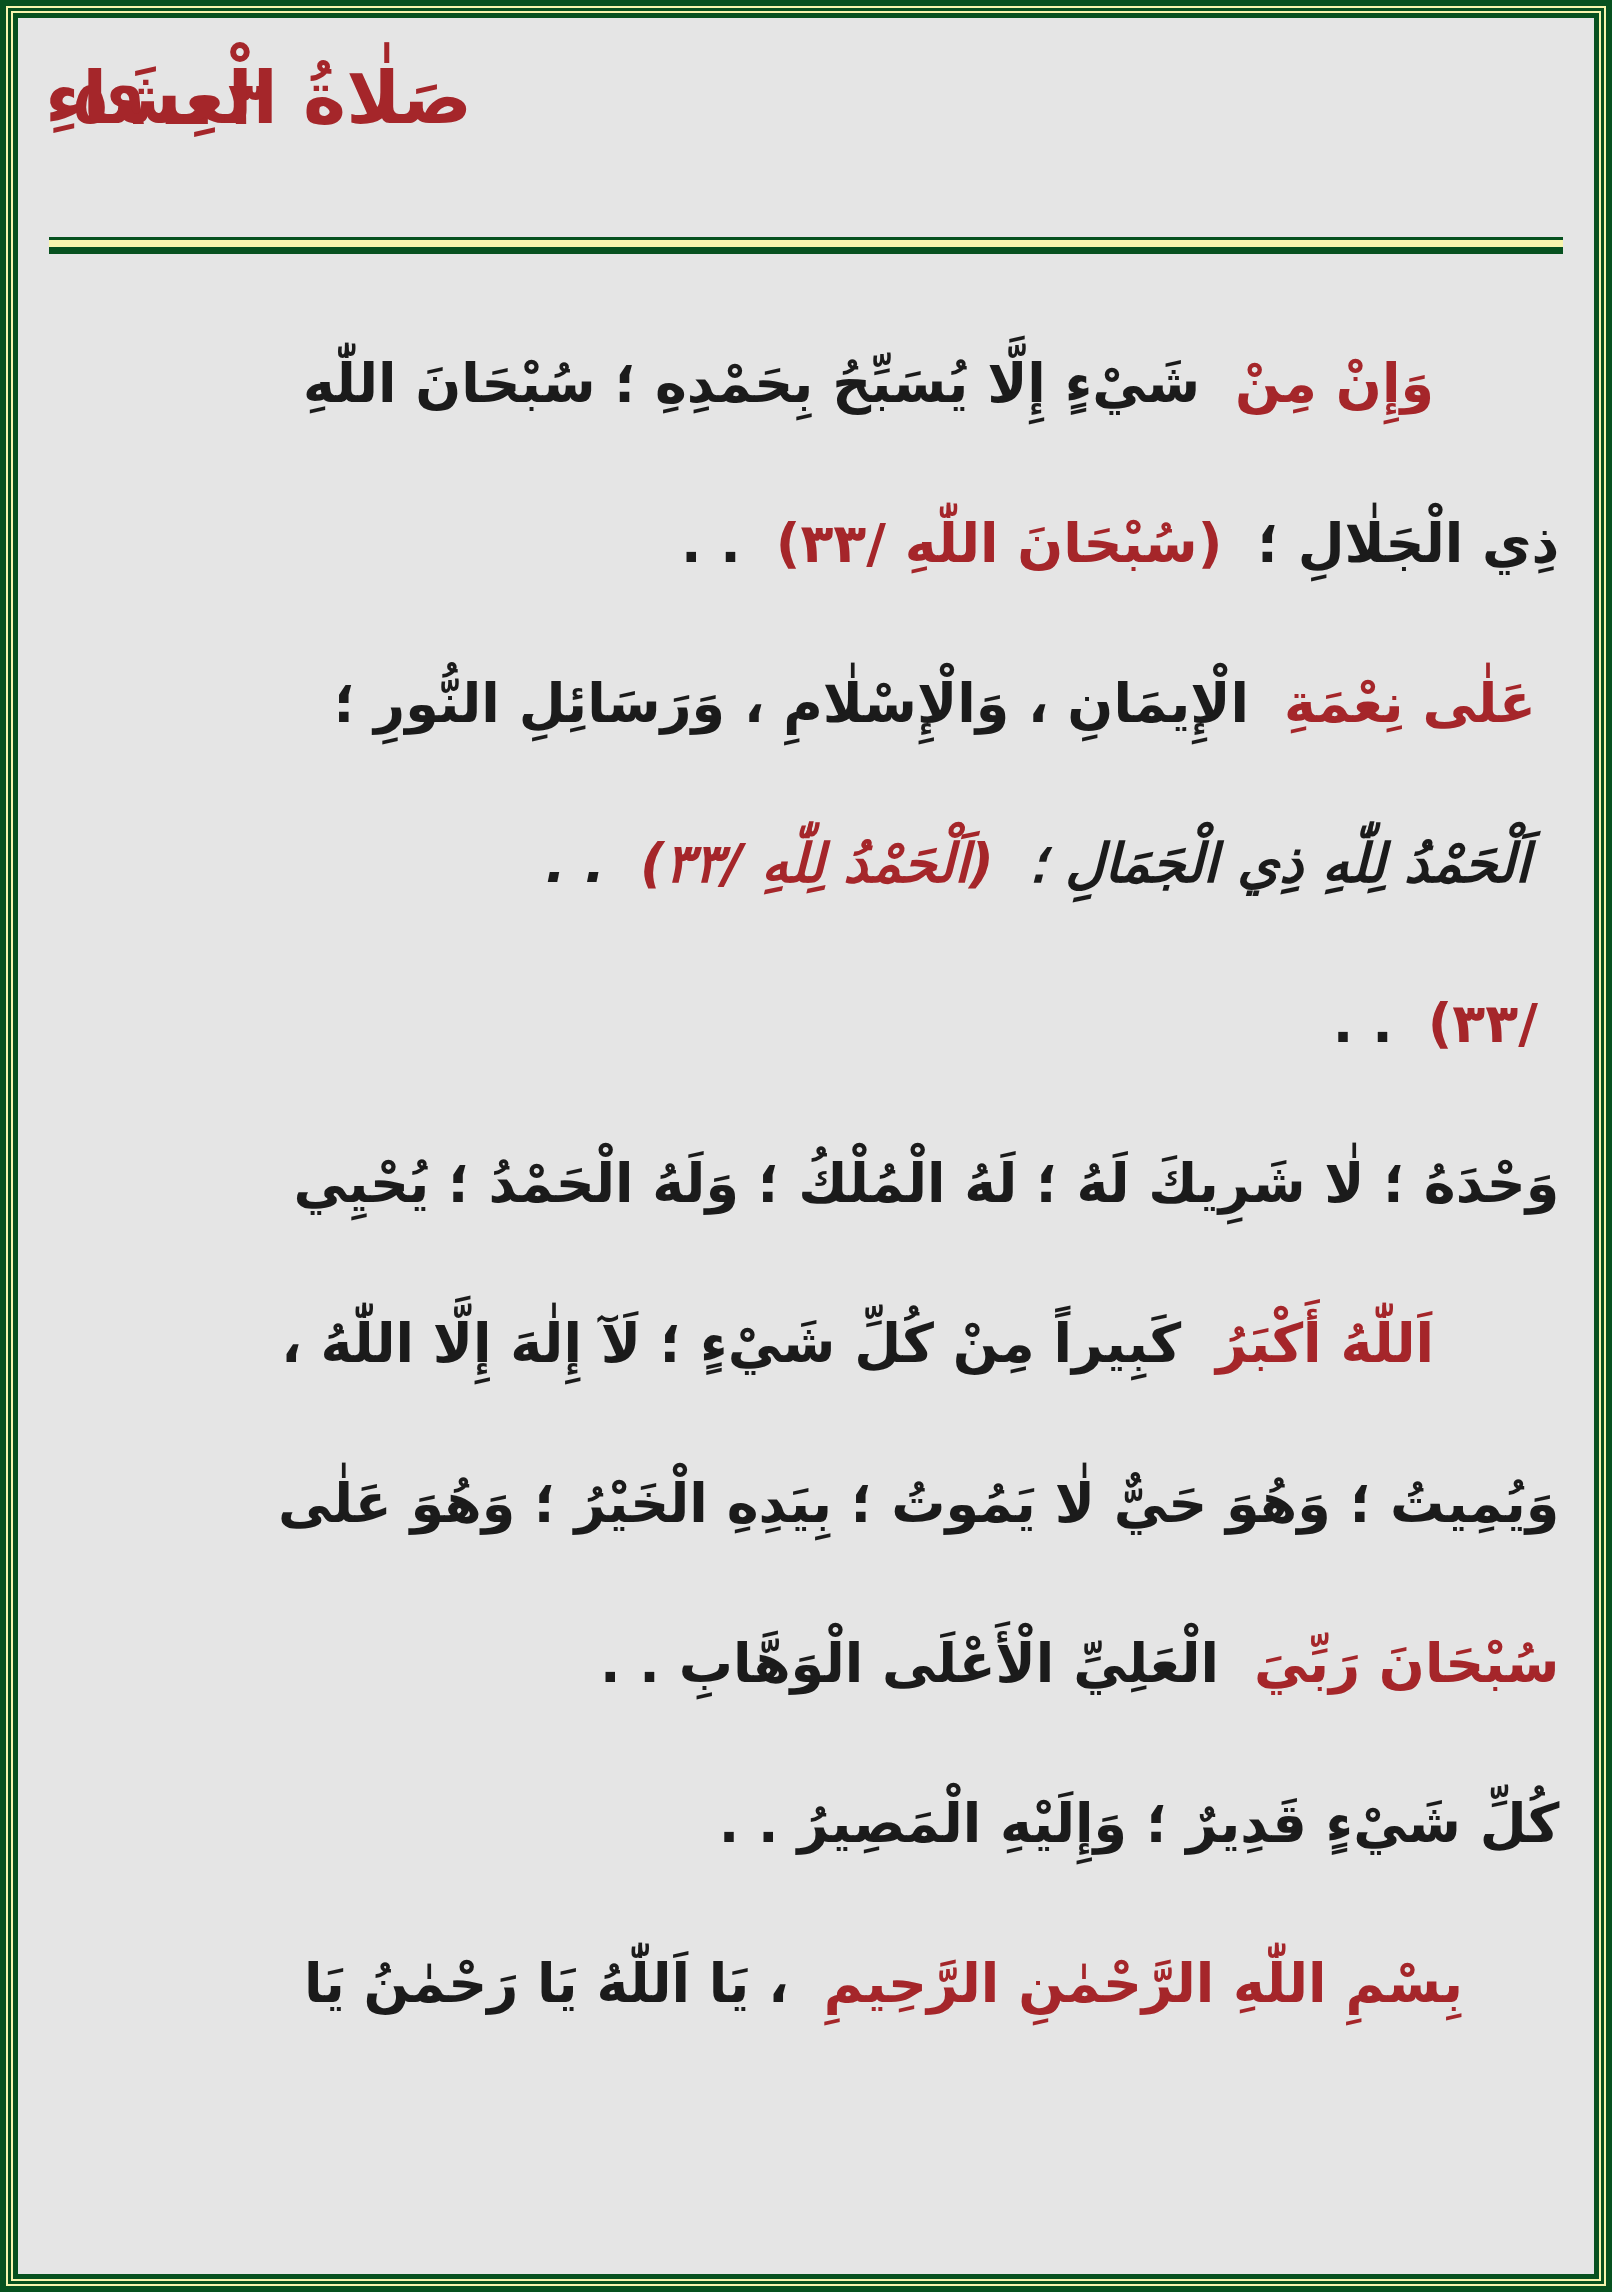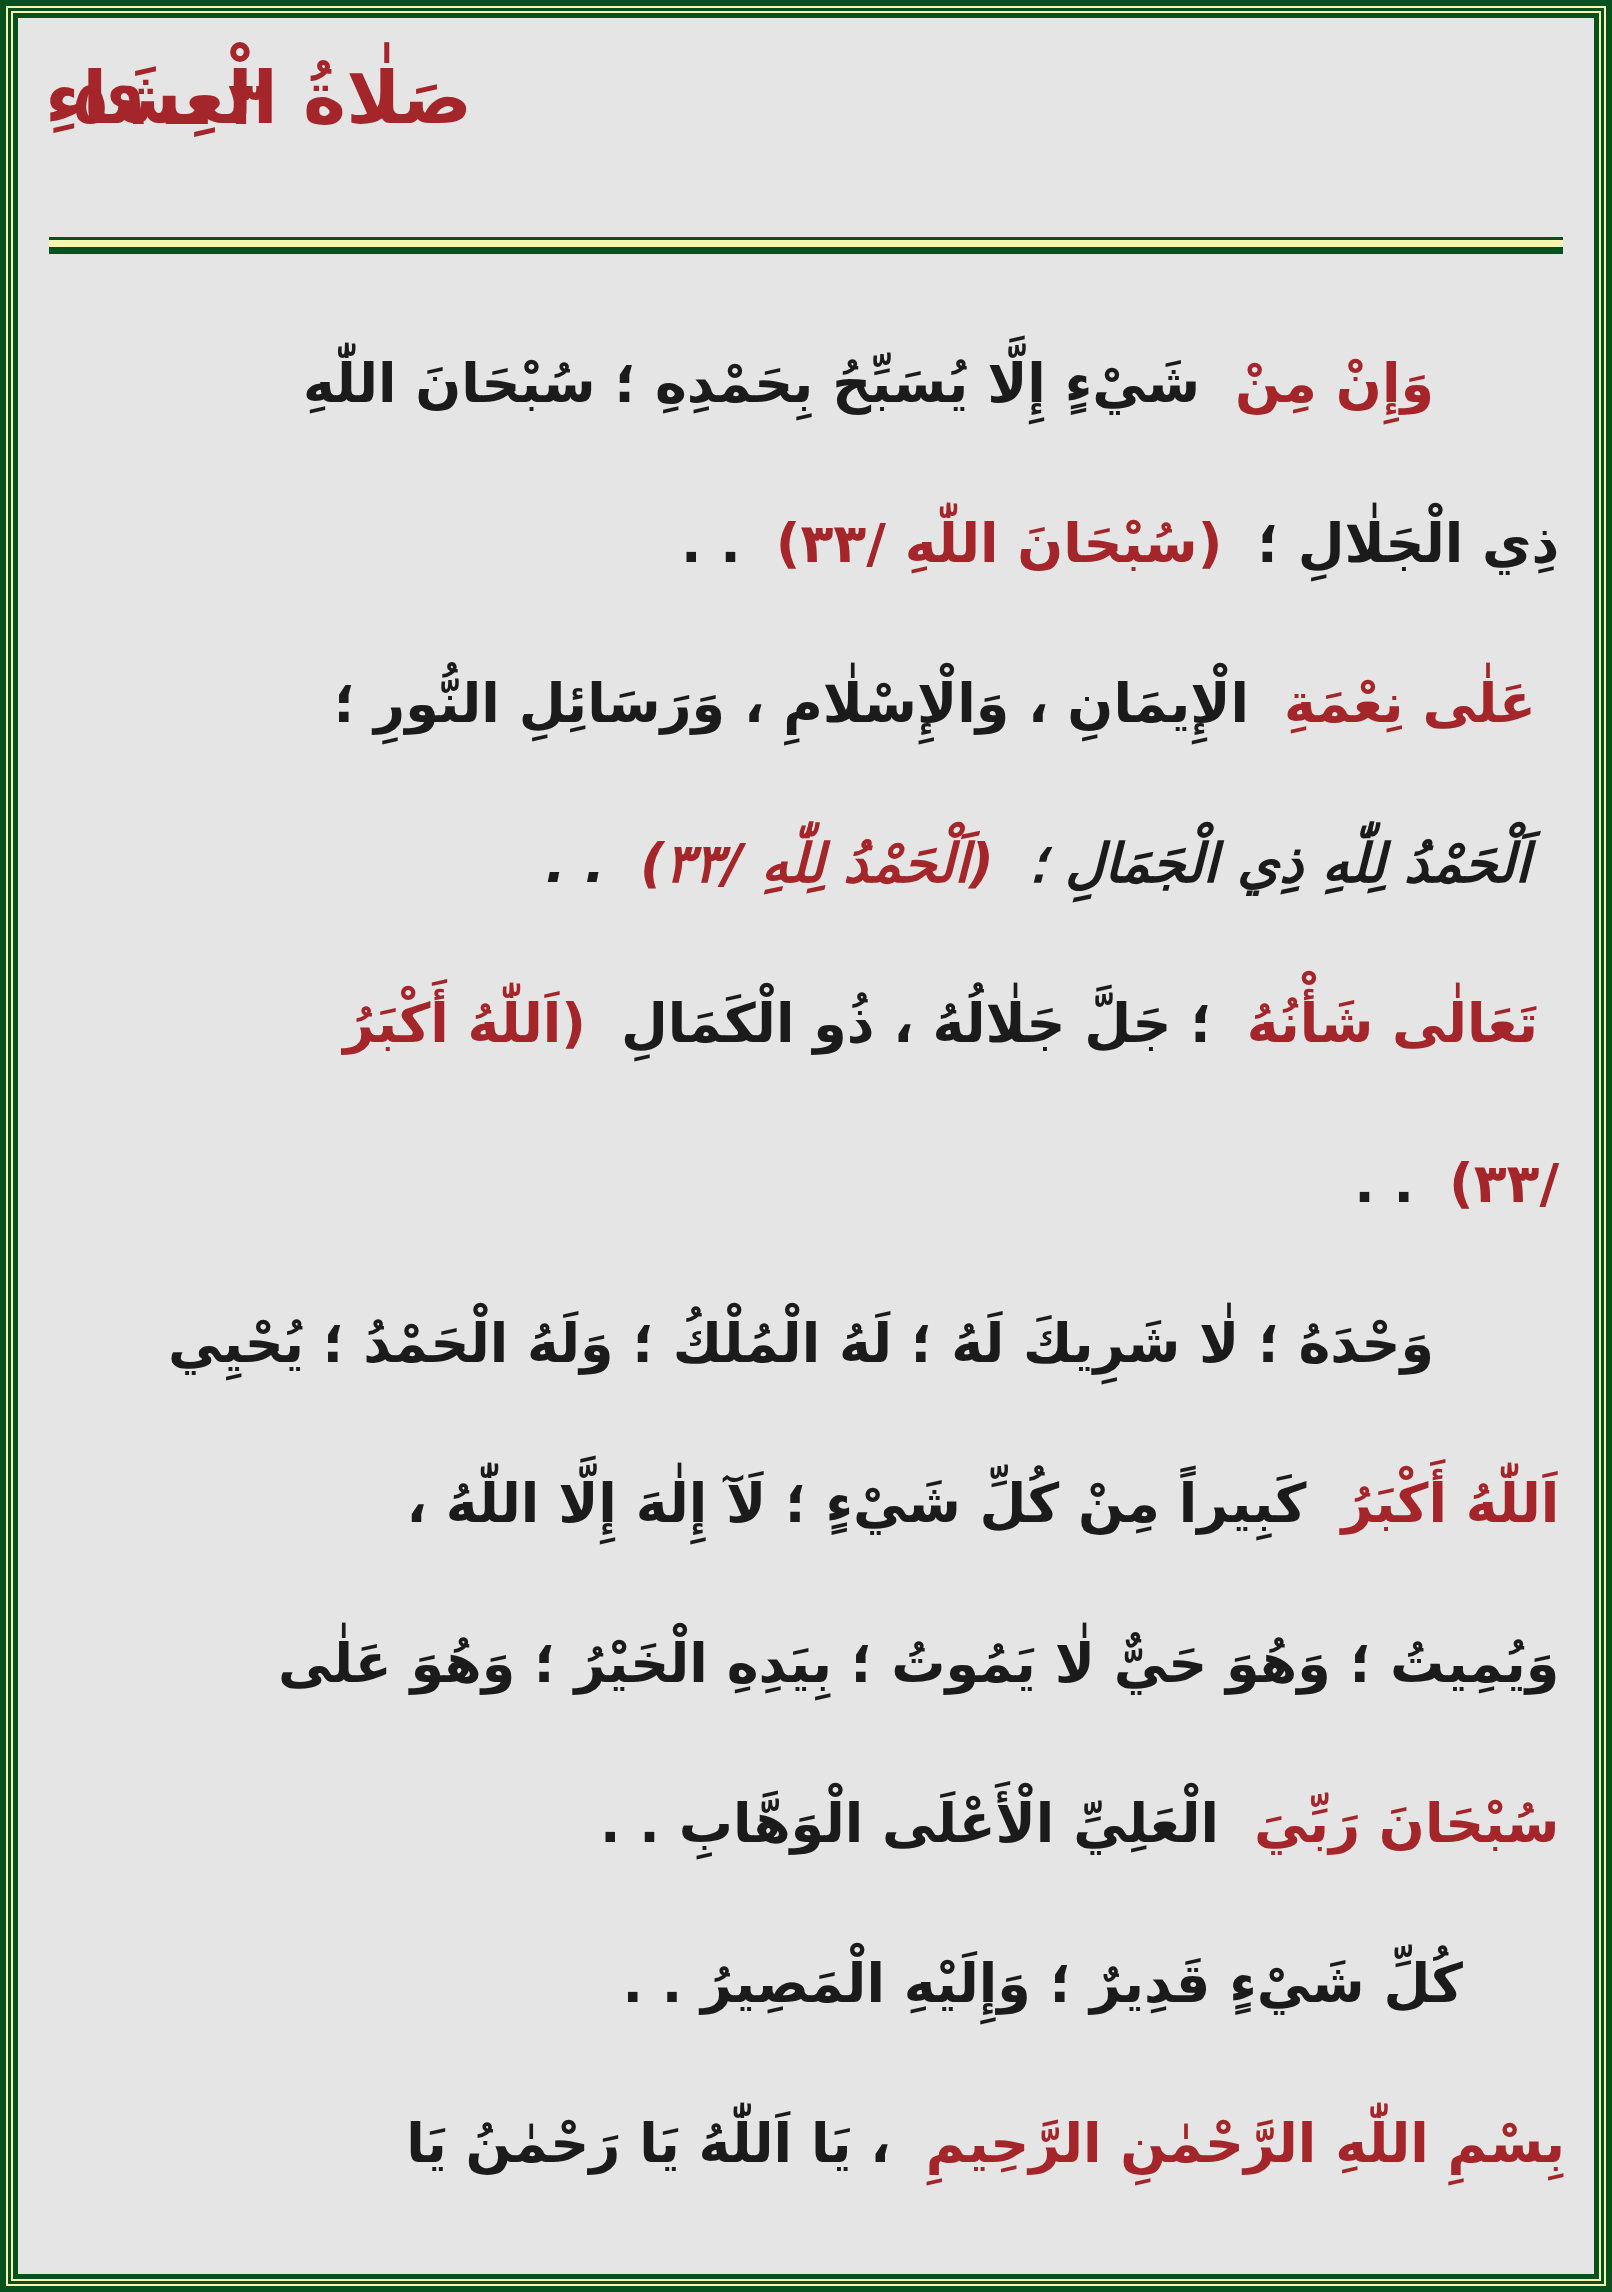--- a/index.html
+++ b/index.html
@@ -117,25 +117,20 @@
            <span class="seg red">عَلٰى نِعْمَةِ</span>
            <span class="seg ink">الْإِيمَانِ ، وَالْإِسْلٰامِ ، وَرَسَائِلِ النُّورِ ؛</span>
          </div>
 
          <div class="line">
            <span class="seg ink">اَلْحَمْدُ لِلّٰهِ ذِي الْجَمَالِ ؛</span>
            <span class="seg red">(اَلْحَمْدُ لِلّٰهِ /٣٣)</span>
            <span class="seg ink">. .</span>
          </div>
 
-         <div class="line">
-           <span class="seg red">تَعَالٰى شَأْنُهُ</span>
-           <span class="seg ink">؛ جَلَّ جَلٰالُهُ ، ذُو الْكَمَالِ</span>
-           <span class="seg red">(اَللّٰهُ أَكْبَرُ</span>
-         </div>
 
          <div class="line">
            <span class="seg red">/٣٣)</span>
            <span class="seg ink">. .</span>
          </div>
 
          <div class="line">
            <span class="seg ink">وَحْدَهُ ؛ لٰا شَرِيكَ لَهُ ؛ لَهُ الْمُلْكُ ؛ وَلَهُ الْحَمْدُ ؛ يُحْيِي</span>
          </div>
 

